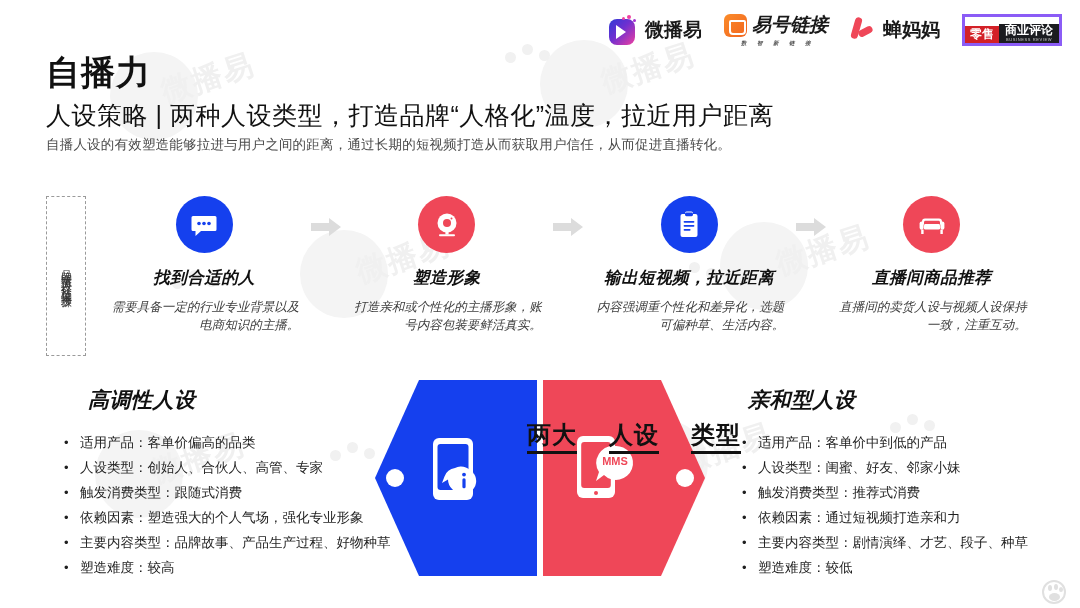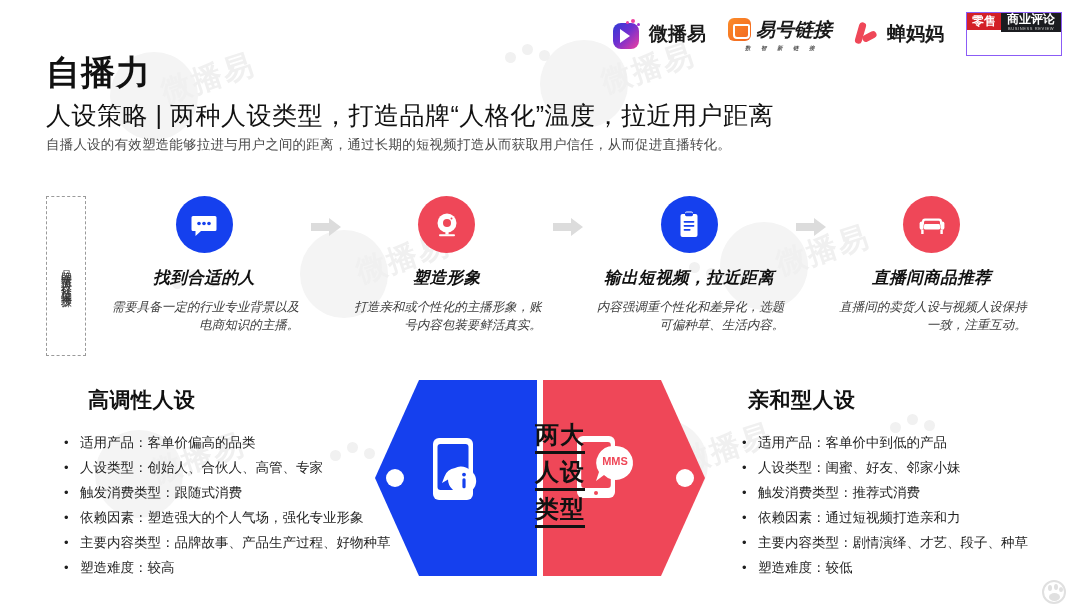--- a/index.html
+++ b/index.html
@@ -94,22 +94,22 @@
     position:absolute; left:3px; top:1px;
     width: 7px; height: 22px; border-radius: 4px;
     background:#ef4758; transform: rotate(16deg);
   }
   .logo-cmm-mark .s2 {
     position:absolute; left:8px; top:12px;
     width: 15px; height: 7px; border-radius: 4px;
     background:#ef4758; transform: rotate(-28deg);
   }
   .logo-ls {
-    display:flex; align-items:flex-start; height:44px;
-    border: 1px solid #8b5cf6;
+    display:flex; align-items:flex-end; height:32px;
+    border: 3px solid #8b5cf6;
   }
   .logo-ls .ls-left {
     background:#d32027; color:#fff; font-size:12px; font-weight:700;
     display:flex; align-items:center; padding:0 5px; letter-spacing:0px;
   }
   .logo-ls .ls-right {
     background:#1b1c20; color:#fff;
     display:flex; flex-direction:column; align-items:center; justify-content:center;
     padding: 0 6px;
   }
@@ -184,40 +184,41 @@
   .hexblue, .hexred {
     position: absolute; top: 8px;
     width: 162px; height: 196px;
   }
   .hexblue { left: 375px; }
   .hexred  { left: 543px; }
 
   .hex-label {
     position: absolute; left: 527px; top: 48px;
     width: 66px;
-    display: flex; flex-direction: column; align-items: center;
+    display: flex; flex-direction: row; align-items: center;
     z-index: 7;
+    gap: 32px;
   }
   .hex-label .ln {
     font-size: 24px; font-weight: 700; color: #111;
     letter-spacing: 1px; line-height: 30px;
     border-bottom: 3px solid #111;
     padding-bottom: 1px; margin-bottom: 3px;
     white-space: nowrap;
   }
 
   .col {
     position: absolute; top: 14px;
     width: 380px;
   }
   .col-left  { left: 62px; }
   .col-right { left: 740px; }
   .col-title {
     font-size: 21px; font-weight: 700; color: #111;
-    letter-spacing: 0.5px; margin-bottom: 16px;
+    letter-spacing: 0.5px; margin-bottom: 16px; font-style: italic;
   }
   .col-left .col-title { padding-left: 26px; }
   .col-right .col-title { padding-left: 8px; }
   .bullets { list-style: none; }
   .bullets li {
     position: relative;
     font-size: 13.5px; color: #1f1f1f;
     line-height: 25px;
     padding-left: 18px;
     white-space: nowrap;

